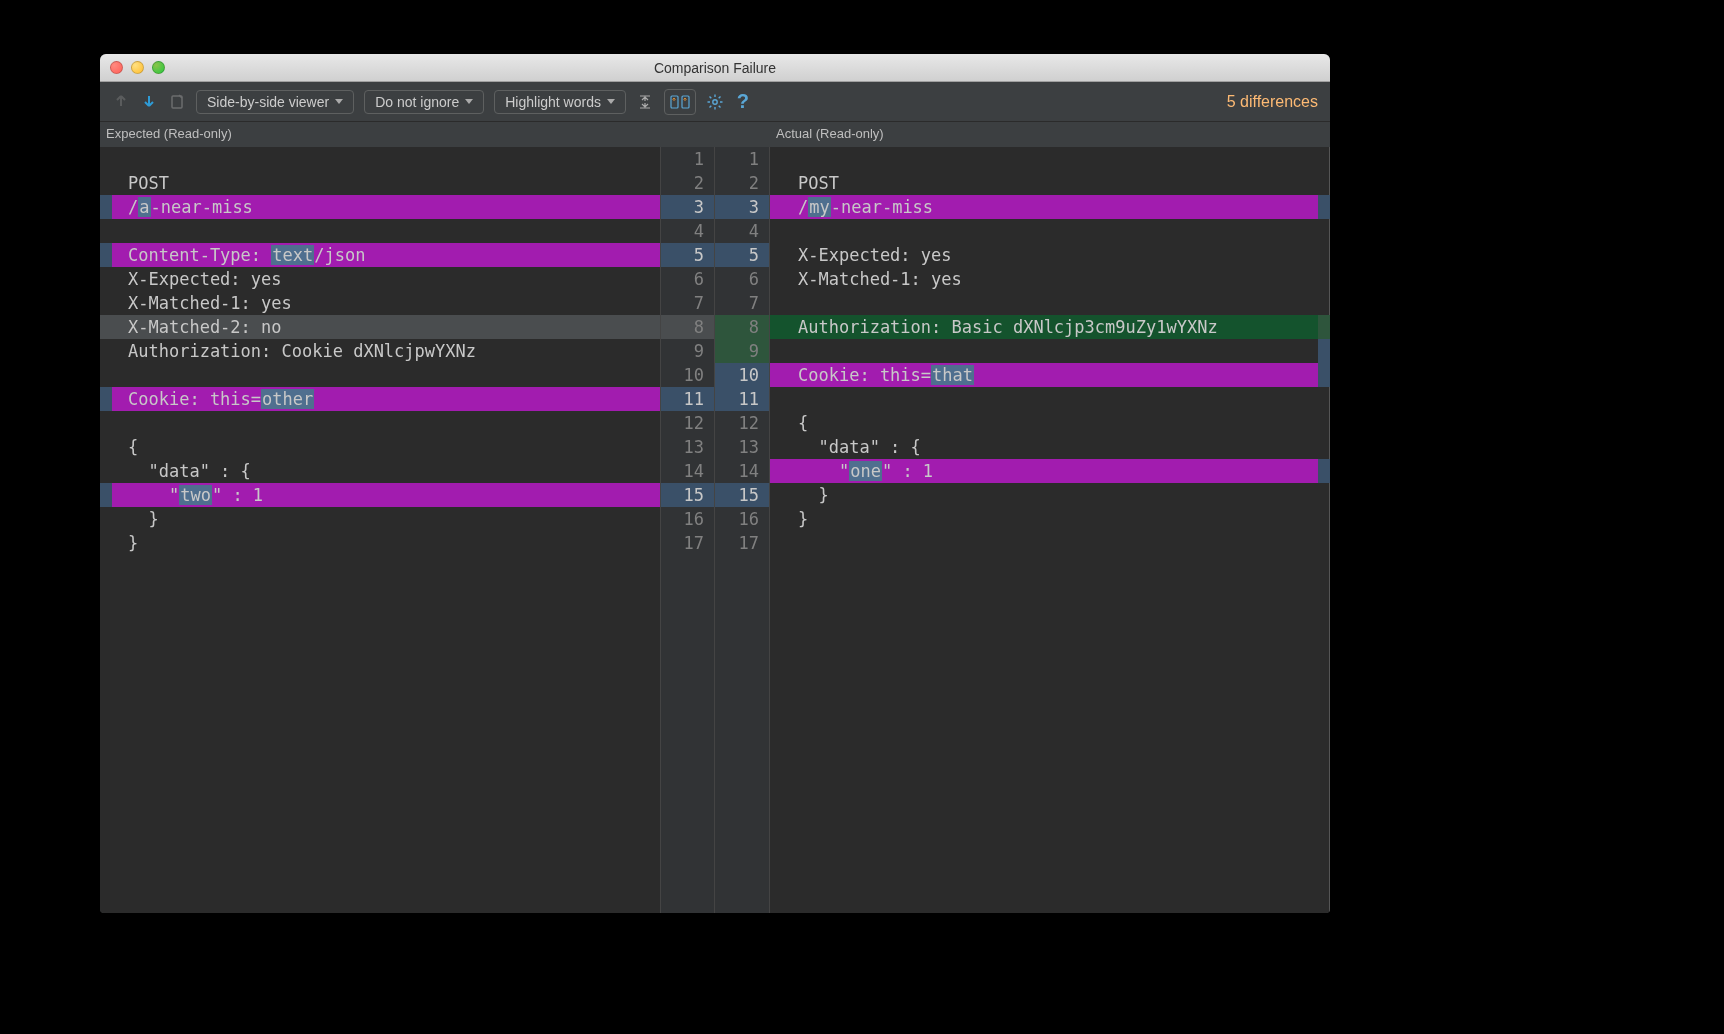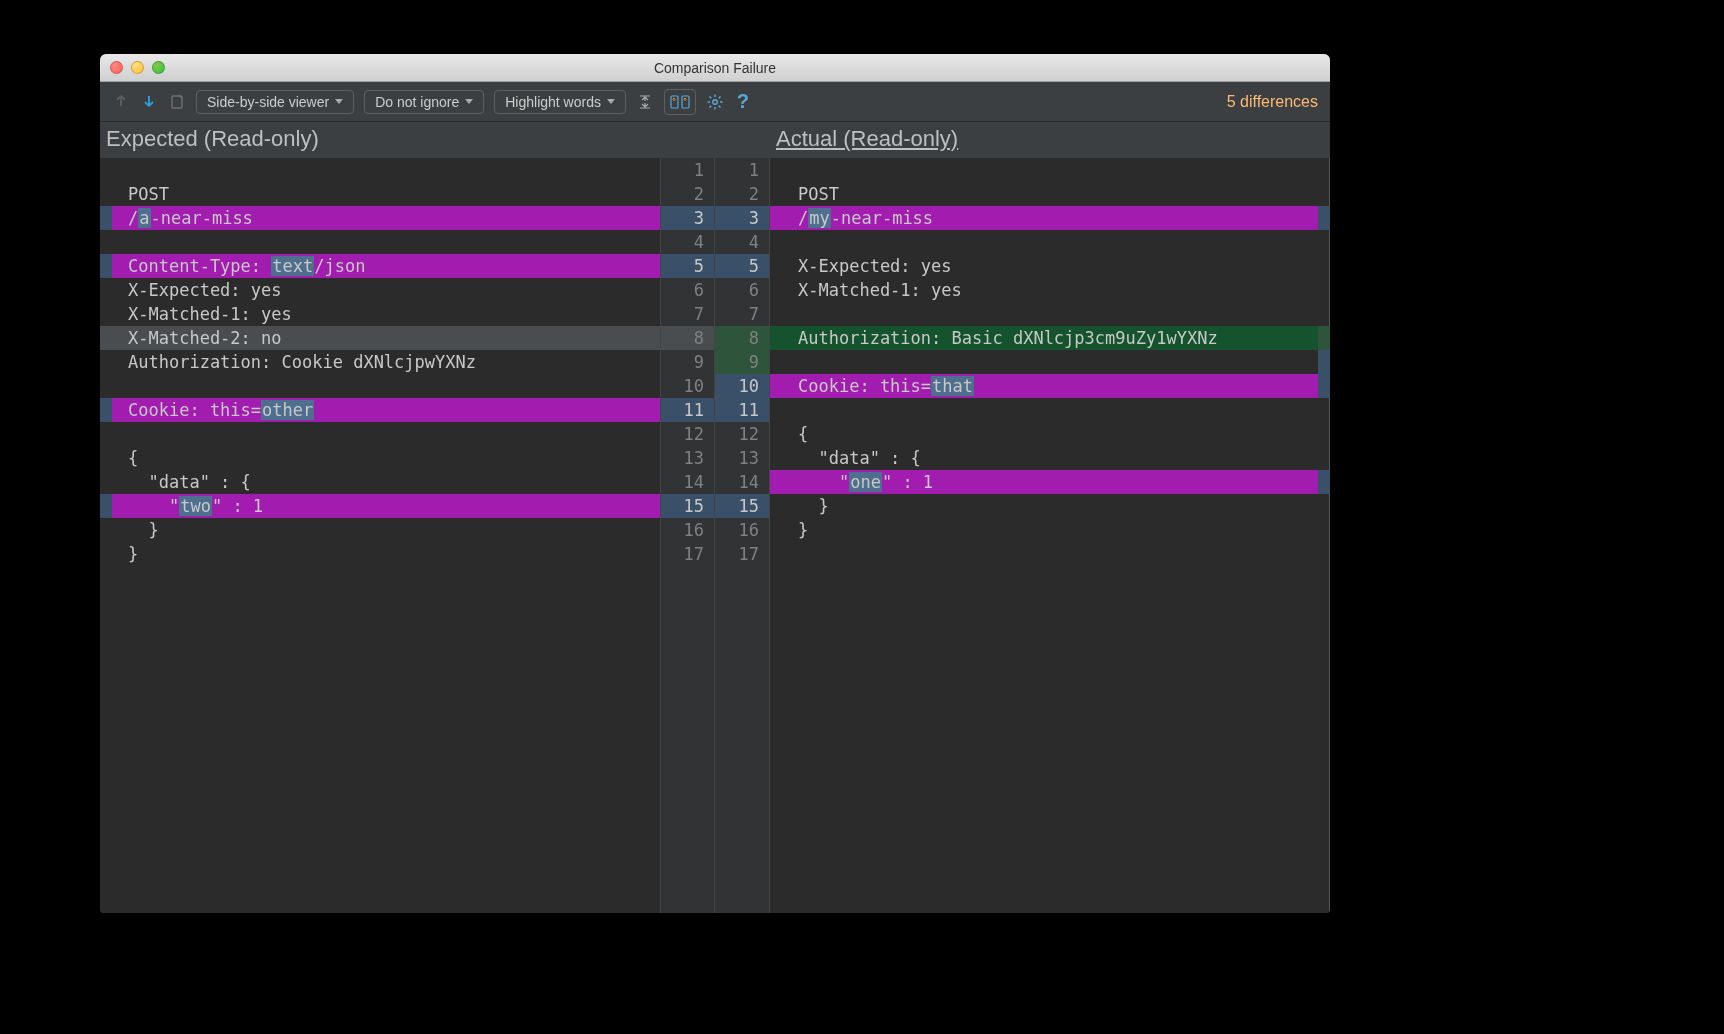--- a/index.html
+++ b/index.html
@@ -66,33 +66,32 @@
     display:flex; align-items:center; gap:6px;
     cursor:pointer;
   }
   .caret {
     width:0;height:0;border-left:4px solid transparent;border-right:4px solid transparent;border-top:5px solid #aaa;
   }
   .toolbar .spacer { flex:1; }
   .diff-count { color:#fdba74; font-size:16px; }
   .pane-headers {
     display:flex;
-    font-size:22px;
+    font-size:13px;
     color:#bfbfbf;
     background:#3c3f41;
   }
   .pane-headers .hleft {
     flex: 1 1 0;
     padding: 4px 6px 6px 6px;
   }
   .gutter-spacer { width: 110px; }
   .pane-headers .hright {
     flex: 1 1 0;
     padding: 4px 6px 6px 6px;
-    text-decoration: underline;
   }
   .diff-body {
     flex:1;
     display:flex;
     background:#2b2b2b;
     font-family: Menlo, Consolas, monospace;
     font-size: 17px;
     color:#c8c8c8;
     position:relative;
   }

